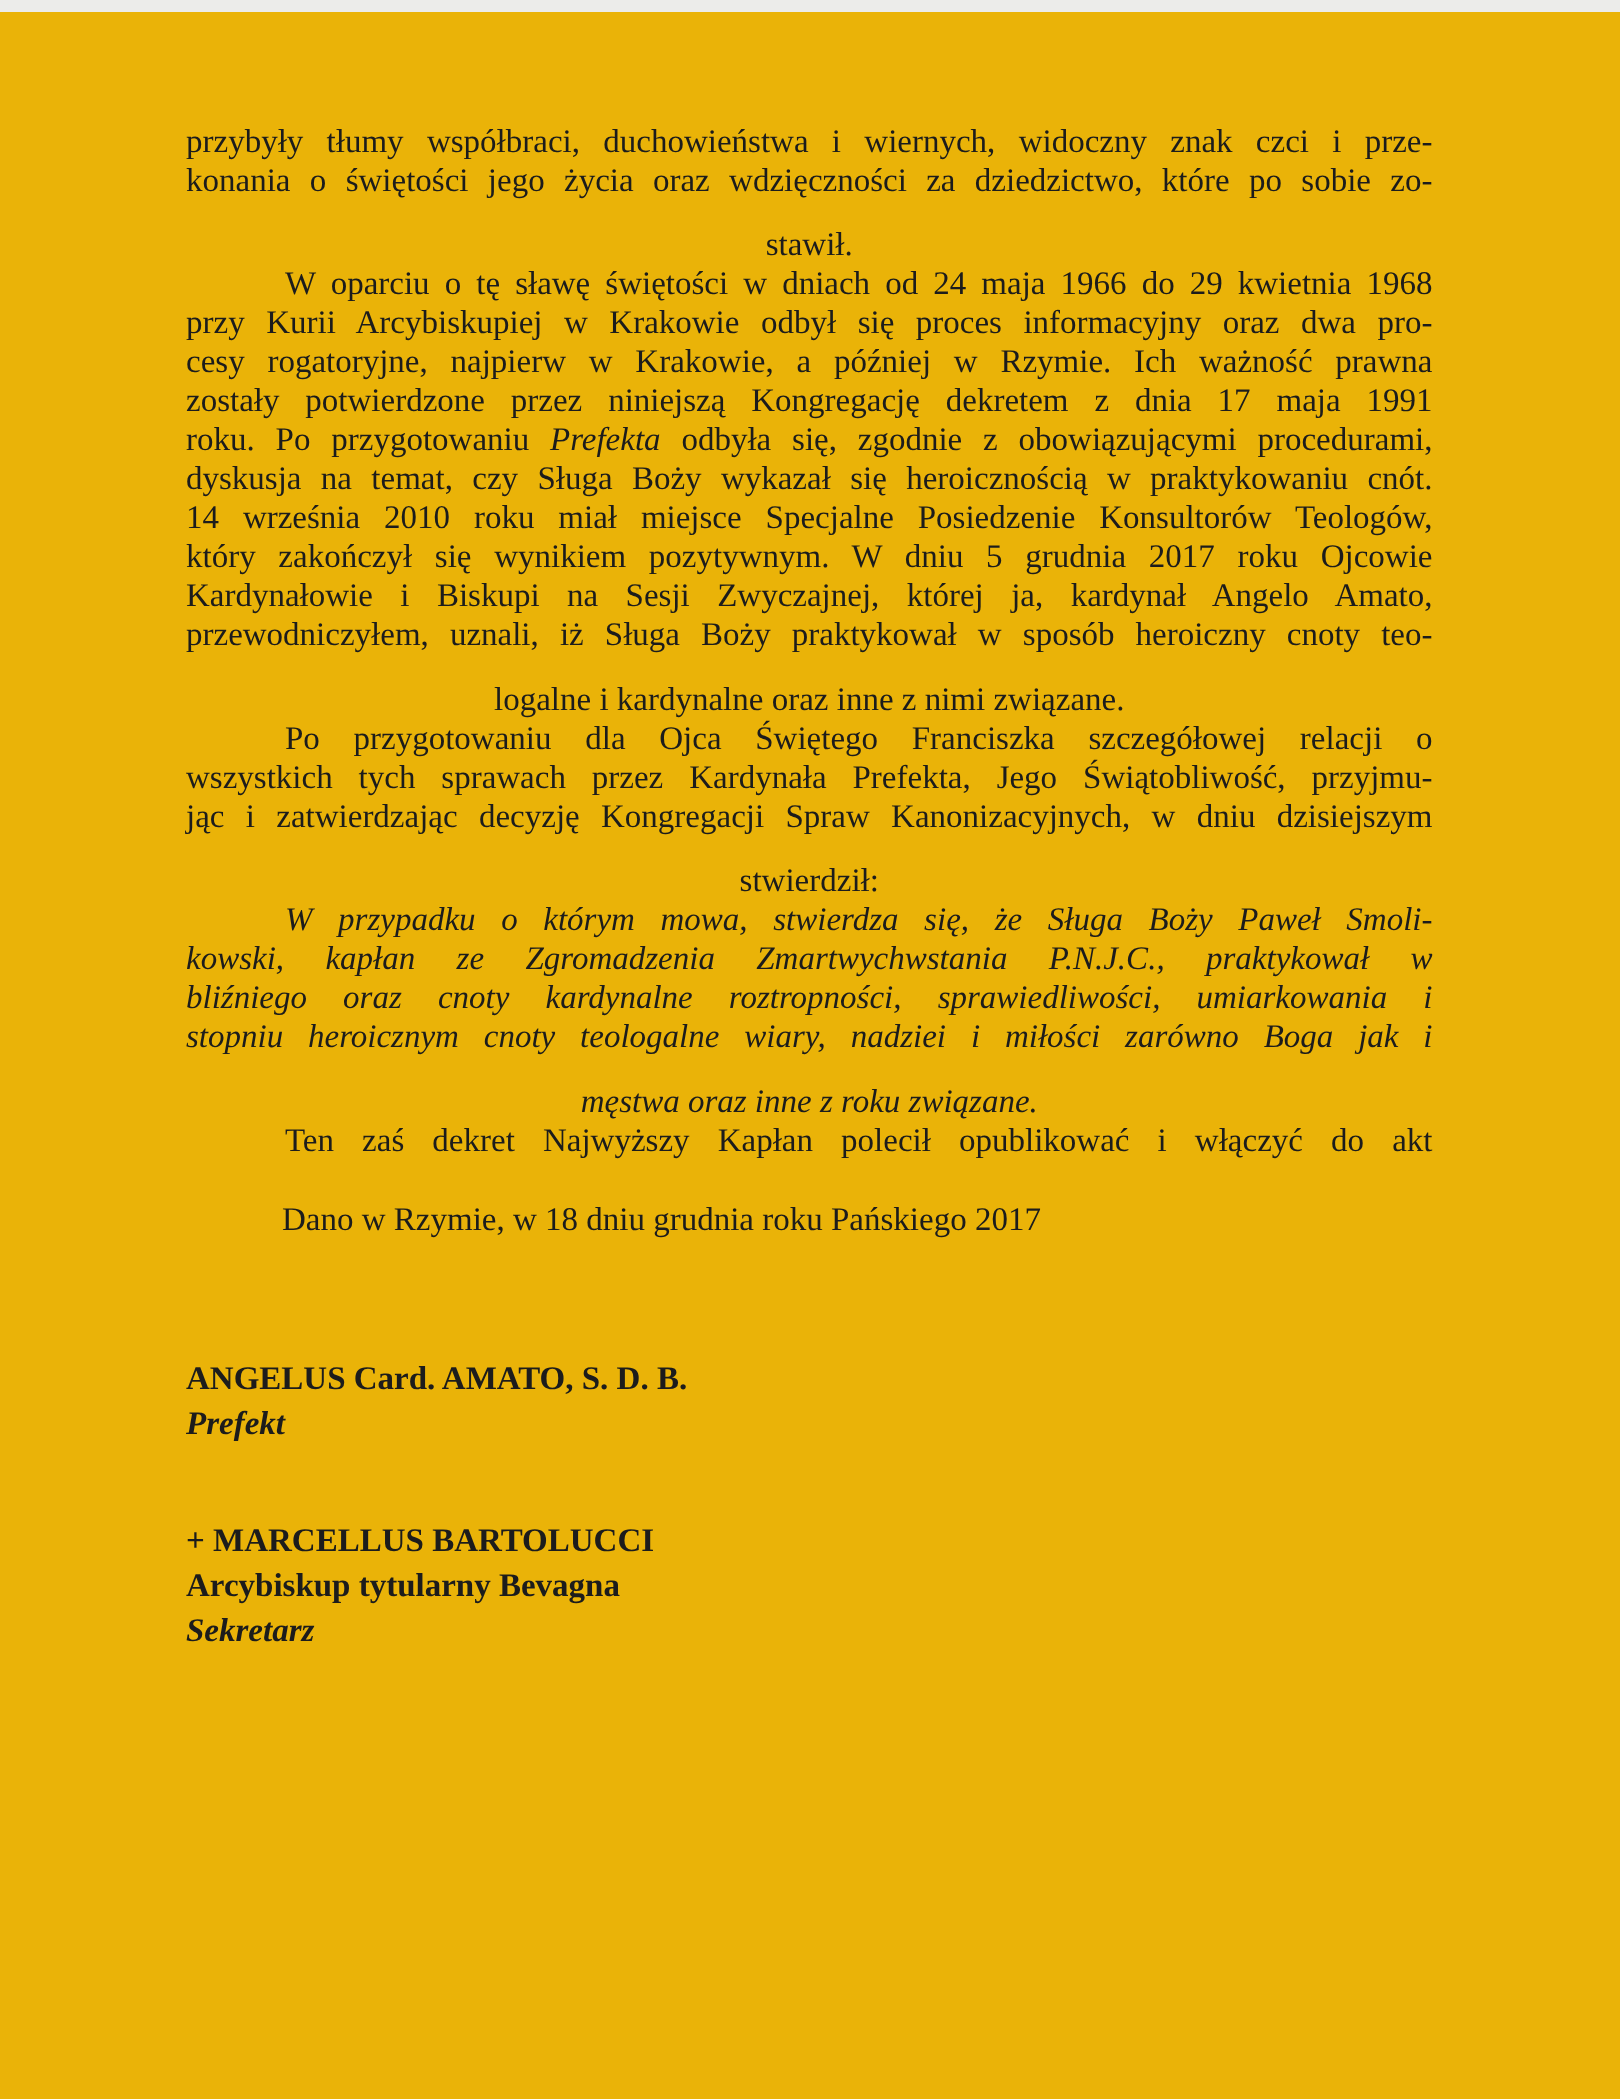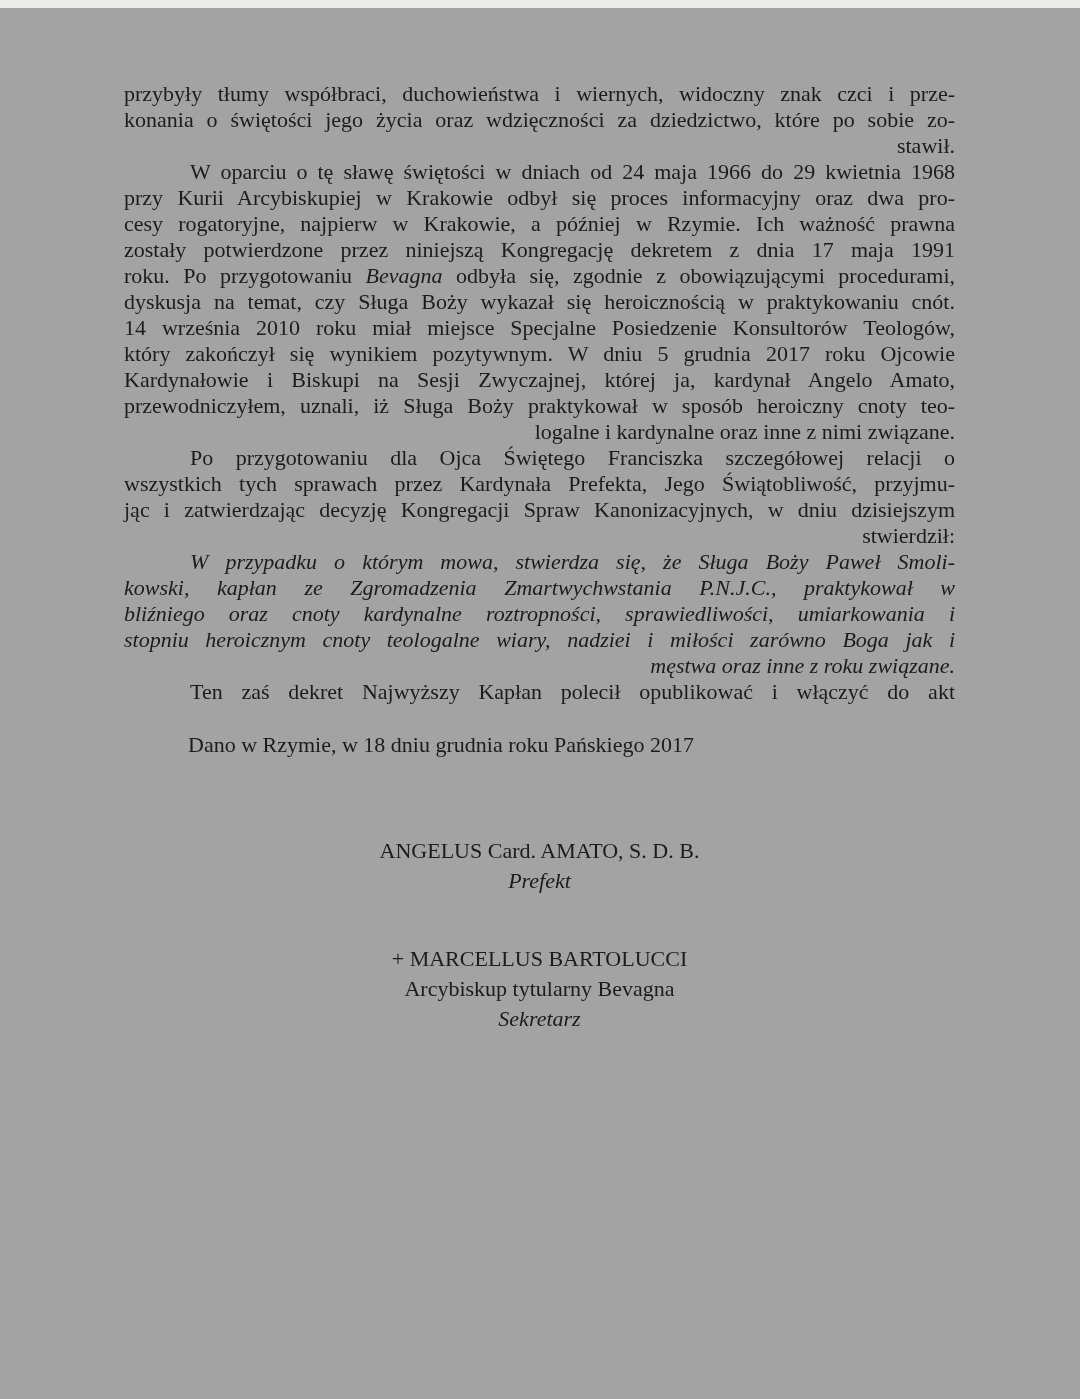--- a/index.html
+++ b/index.html
@@ -1,20 +1,20 @@
 <!DOCTYPE html>
 <html><head>
 <meta charset="utf-8">
 <style>
   html, body { margin: 0; padding: 0; background: #ffffff; }
   .page {
     position: relative;
     width: 1080px;
     height: 1399px;
-    background: #a3a3a3;
+    background: #eab308;
     color: #1c1c1c;
     font-family: "Liberation Serif", "DejaVu Serif", serif;
     overflow: hidden;
   }
   .page-edge {
     position: absolute;
     top: 0; left: 0;
     width: 100%; height: 8px;
     background: #ececea;
   }
@@ -22,31 +22,31 @@
     position: absolute;
     left: 124px;
     top: 81px;
     width: 831px;
     font-size: 22px;
     line-height: 26px;
   }
   .para { margin: 0; }
   .line { white-space: normal; }
   .line.jl { text-align: justify; text-align-last: justify; }
-  .line.last { text-align: right; }
+  .line.last { text-align: center; margin-top: 17px; }
   .line.first { text-indent: 66px; }
   .it { font-style: italic; }
   .dateline-row {
     margin-top: 27px;
     padding-left: 64px;
     line-height: 26px;
   }
   .sig {
-    text-align: center;
     line-height: 30px;
+    font-weight: bold;
   }
   .sig-prefect { margin-top: 78px; }
   .sig-secretary { margin-top: 48px; }
   .sig-line { display: block; }
 </style>
 </head>
 <body>
 
 <div class="page">
   <div class="page-edge"></div>
@@ -57,21 +57,21 @@
         <div class="para">
           <div class="line jl"><span>przybyły tłumy współbraci, duchowieństwa i wiernych, widoczny znak czci i prze-</span></div>
           <div class="line jl"><span>konania o świętości jego życia oraz wdzięczności za dziedzictwo, które po sobie zo-</span></div>
           <div class="line last"><span>stawił.</span></div>
         </div>
         <div class="para">
           <div class="line jl first"><span>W oparciu o tę sławę świętości w dniach od 24 maja 1966 do 29 kwietnia 1968</span></div>
           <div class="line jl"><span>przy Kurii Arcybiskupiej w Krakowie odbył się proces informacyjny oraz dwa pro-</span></div>
           <div class="line jl"><span>cesy rogatoryjne, najpierw w Krakowie, a później w Rzymie. Ich ważność prawna</span></div>
           <div class="line jl"><span>zostały potwierdzone przez niniejszą Kongregację dekretem z dnia 17 maja 1991</span></div>
-          <div class="line jl"><span>roku. Po przygotowaniu </span><span class="it">Bevagna</span><span> odbyła się, zgodnie z obowiązującymi procedurami,</span></div>
+          <div class="line jl"><span>roku. Po przygotowaniu </span><span class="it">Prefekta</span><span> odbyła się, zgodnie z obowiązującymi procedurami,</span></div>
           <div class="line jl"><span>dyskusja na temat, czy Sługa Boży wykazał się heroicznością w praktykowaniu cnót.</span></div>
           <div class="line jl"><span>14 września 2010 roku miał miejsce Specjalne Posiedzenie Konsultorów Teologów,</span></div>
           <div class="line jl"><span>który zakończył się wynikiem pozytywnym. W dniu 5 grudnia 2017 roku Ojcowie</span></div>
           <div class="line jl"><span>Kardynałowie i Biskupi na Sesji Zwyczajnej, której ja, kardynał Angelo Amato,</span></div>
           <div class="line jl"><span>przewodniczyłem, uznali, iż Sługa Boży praktykował w sposób heroiczny cnoty teo-</span></div>
           <div class="line last"><span>logalne i kardynalne oraz inne z nimi związane.</span></div>
         </div>
         <div class="para">
           <div class="line jl first"><span>Po przygotowaniu dla Ojca Świętego Franciszka szczegółowej relacji o</span></div>
           <div class="line jl"><span>wszystkich tych sprawach przez Kardynała Prefekta, Jego Świątobliwość, przyjmu-</span></div>

